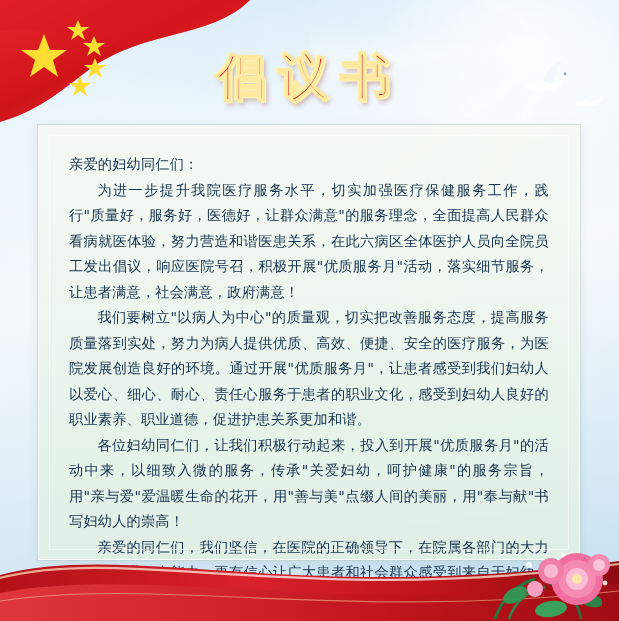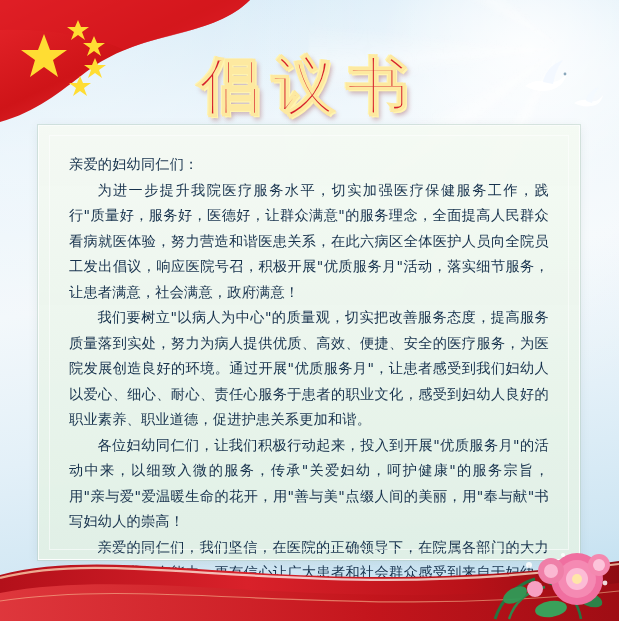--- a/index.html
+++ b/index.html
@@ -70,21 +70,21 @@
   .dove-a { top: 58px; right: 44px; width: 56px; height: 42px; }
   .dove-b { top: 86px; right: 14px; width: 34px; height: 26px; }
 
   
   .title {
     position: absolute;
     top: 44px;
     left: 0; right: 0;
     text-align: center;
     font-family: "DejaVu Serif", serif;
-    font-size: 62px;
+    font-size: 50px;
     font-weight: bold;
     letter-spacing: 12px;
     color: #d6202b;
     text-shadow:
       2px 2px 0 #fff4b0,
       -2px -1px 0 #fff4b0,
       3px 4px 5px rgba(130,20,20,0.35);
     -webkit-text-stroke: 1.5px #fde9a0;
     z-index: 5;
   }

